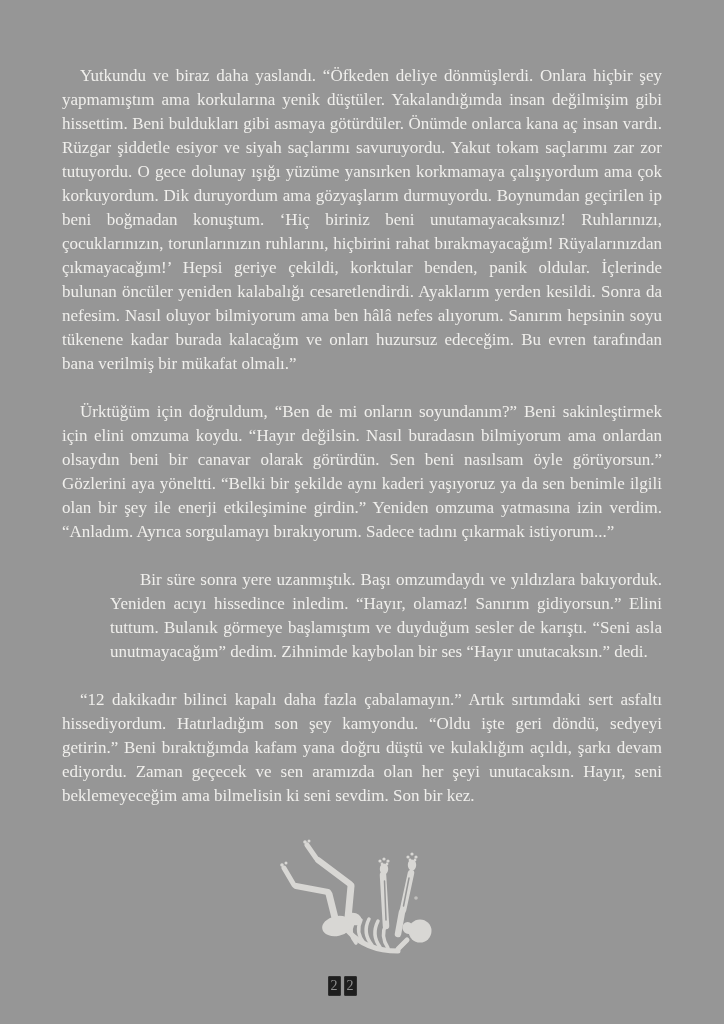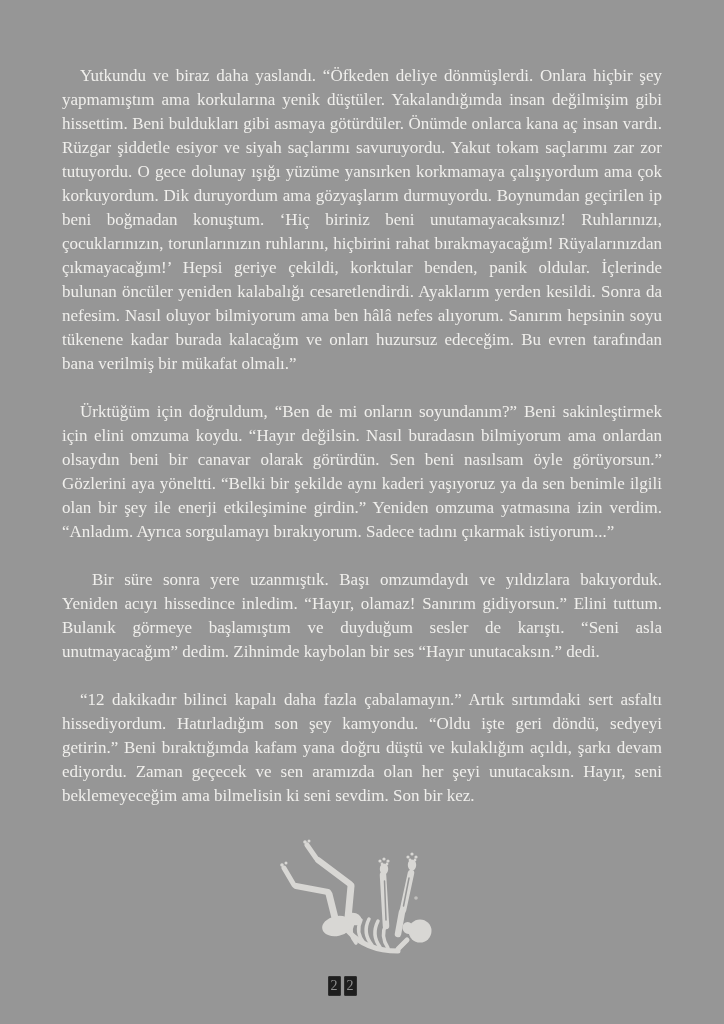--- a/index.html
+++ b/index.html
@@ -24,20 +24,21 @@
     font-size: 17px;
     line-height: 24px;
     text-align: justify;
   }
   .para {
     margin: 0 0 24px 0;
     text-indent: 18px;
   }
   .para.indent-lg {
     text-indent: 30px;
+    margin-left: 48px;
   }
   .skeleton-illustration {
     position: absolute;
     left: 250px;
     top: 830px;
     width: 240px;
     height: 150px;
   }
   .page-number {
     position: absolute;

